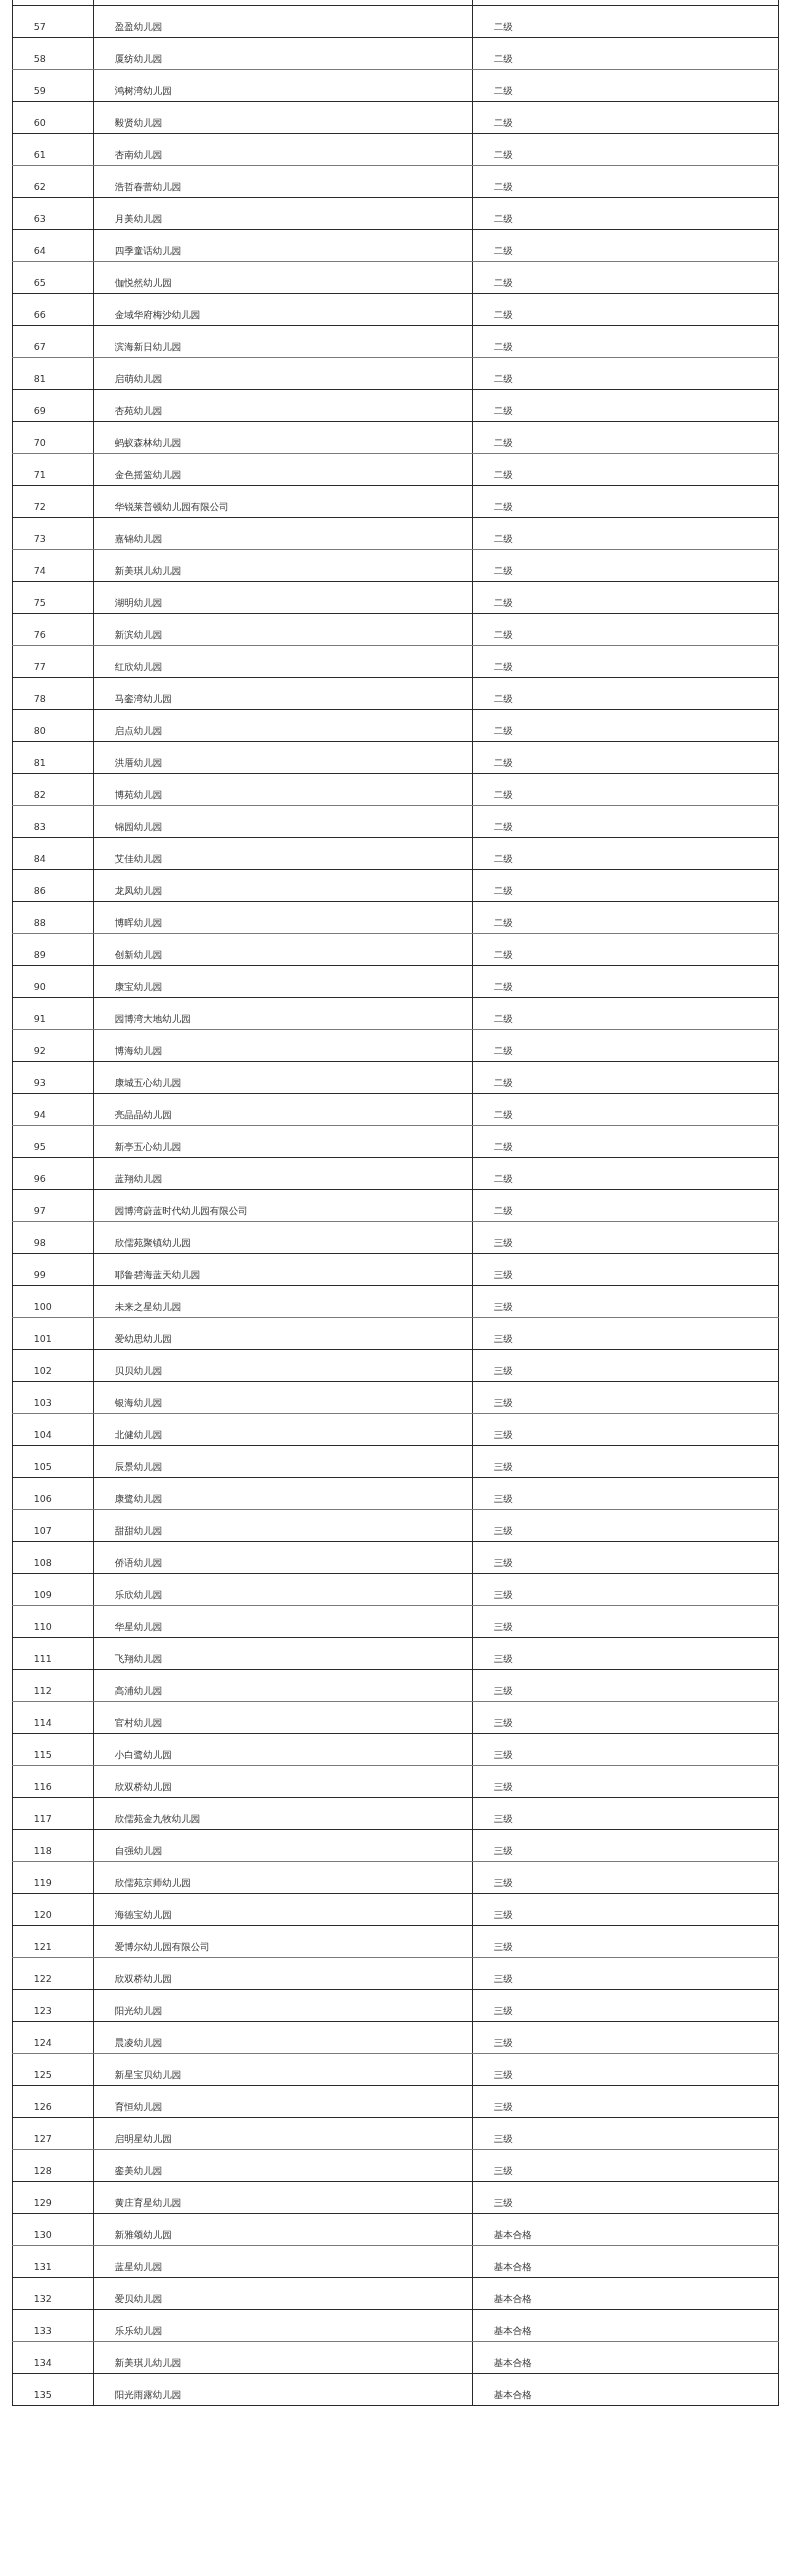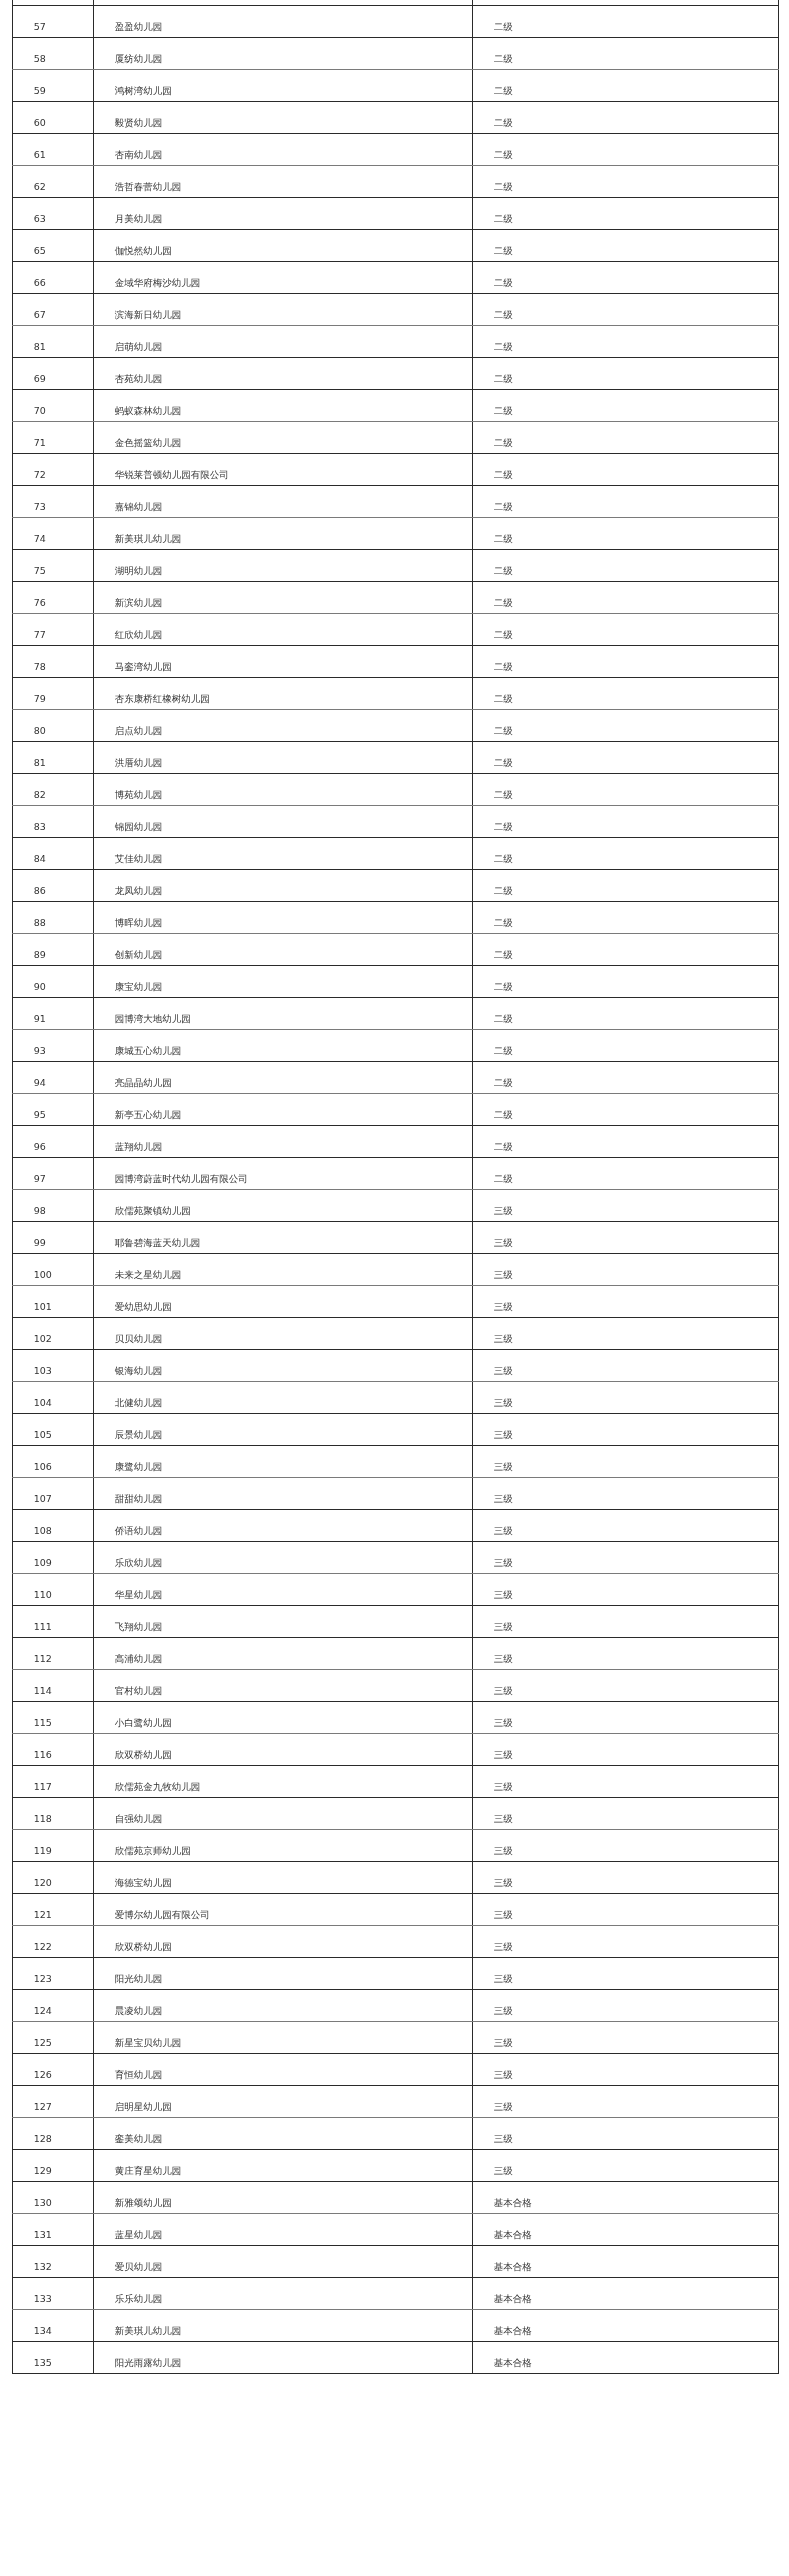--- a/index.html
+++ b/index.html
@@ -138,20 +138,31 @@
             <span class="cell-text">63</span>
           </td>
     <td class="col-name">
             <span class="cell-text">月美幼儿园</span>
           </td>
     <td class="col-grade">
             <span class="cell-text">二级</span>
           </td>
   </tr>
 
+  <tr class="gray-line">
+    <td class="col-no">
+            <span class="cell-text">64</span>
+          </td>
+    <td class="col-name">
+            <span class="cell-text">四季童话幼儿园</span>
+          </td>
+    <td class="col-grade">
+            <span class="cell-text">二级</span>
+          </td>
+  </tr>
 
   <tr>
     <td class="col-no">
             <span class="cell-text">65</span>
           </td>
     <td class="col-name">
             <span class="cell-text">伽悦然幼儿园</span>
           </td>
     <td class="col-grade">
             <span class="cell-text">二级</span>
@@ -307,31 +318,20 @@
             <span class="cell-text">78</span>
           </td>
     <td class="col-name">
             <span class="cell-text">马銮湾幼儿园</span>
           </td>
     <td class="col-grade">
             <span class="cell-text">二级</span>
           </td>
   </tr>
 
-  <tr class="gray-line">
-    <td class="col-no">
-            <span class="cell-text">79</span>
-          </td>
-    <td class="col-name">
-            <span class="cell-text">杏东康桥红橡树幼儿园</span>
-          </td>
-    <td class="col-grade">
-            <span class="cell-text">二级</span>
-          </td>
-  </tr>
 
   <tr>
     <td class="col-no">
             <span class="cell-text">80</span>
           </td>
     <td class="col-name">
             <span class="cell-text">启点幼儿园</span>
           </td>
     <td class="col-grade">
             <span class="cell-text">二级</span>
@@ -441,20 +441,31 @@
             <span class="cell-text">91</span>
           </td>
     <td class="col-name">
             <span class="cell-text">园博湾大地幼儿园</span>
           </td>
     <td class="col-grade">
             <span class="cell-text">二级</span>
           </td>
   </tr>
 
+  <tr>
+    <td class="col-no">
+            <span class="cell-text">92</span>
+          </td>
+    <td class="col-name">
+            <span class="cell-text">博海幼儿园</span>
+          </td>
+    <td class="col-grade">
+            <span class="cell-text">二级</span>
+          </td>
+  </tr>
 
   <tr>
     <td class="col-no">
             <span class="cell-text">93</span>
           </td>
     <td class="col-name">
             <span class="cell-text">康城五心幼儿园</span>
           </td>
     <td class="col-grade">
             <span class="cell-text">二级</span>

